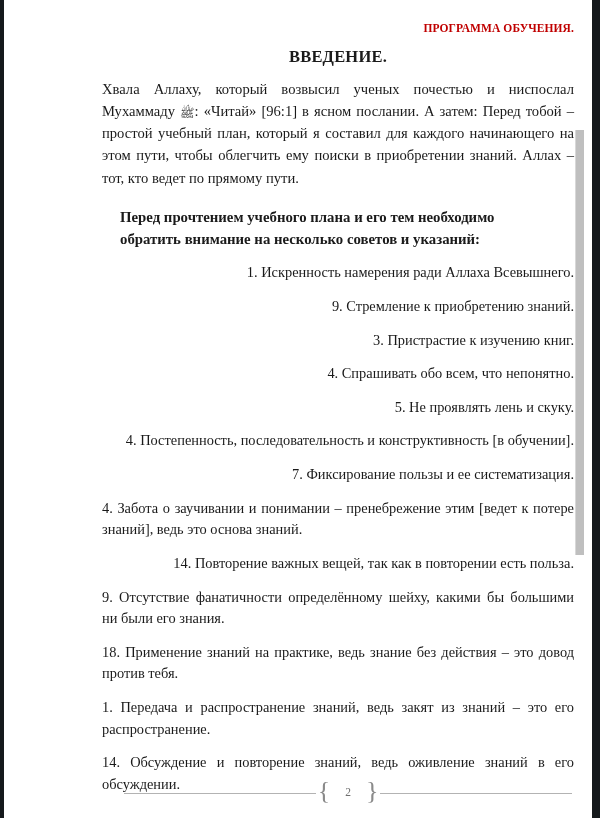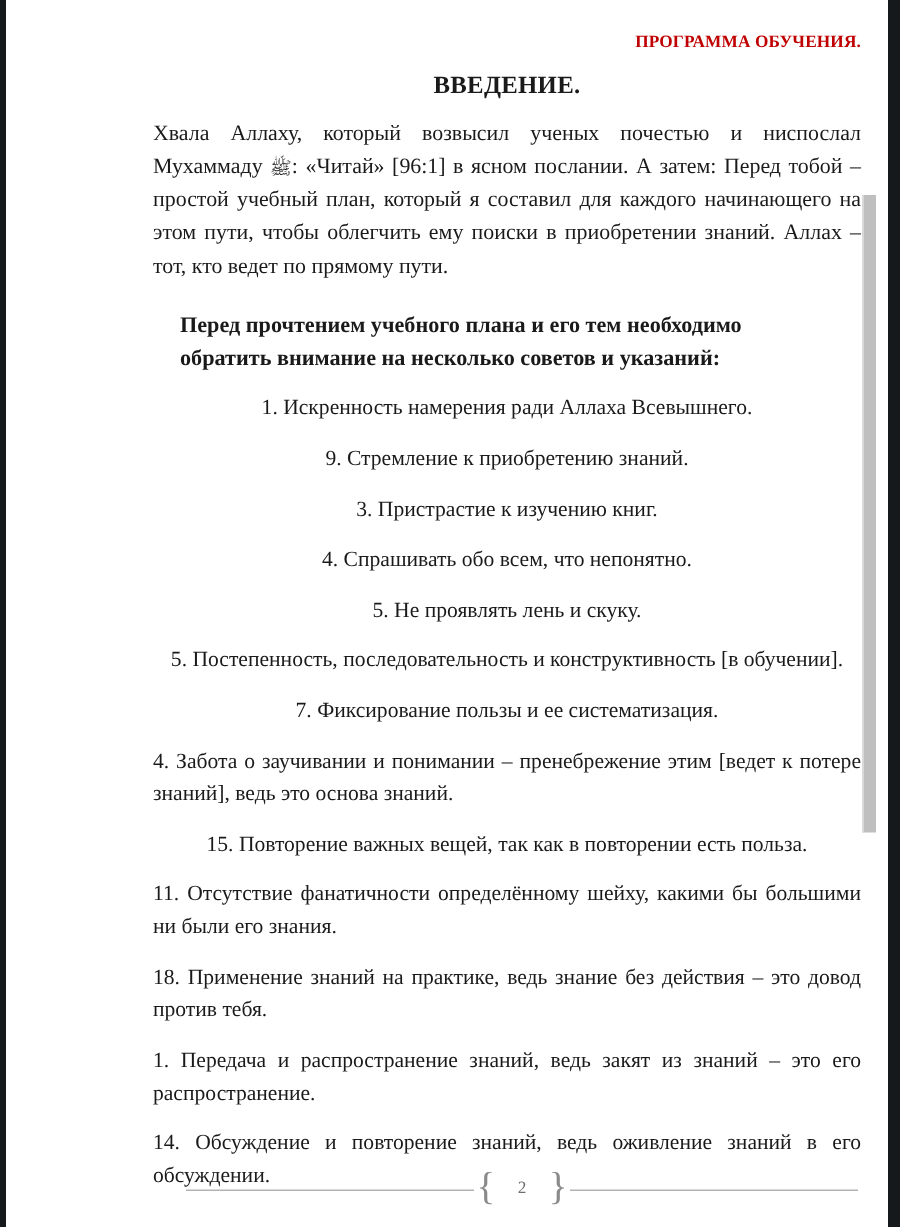--- a/index.html
+++ b/index.html
@@ -101,21 +101,21 @@
     list-style: none;
   }
   .list-item {
     text-align: justify;
     font-size: 14.4px;
     line-height: 1.5;
     margin-top: 12px;
     hyphens: none;
   }
   .list-item.short {
-    text-align: center;
+    text-align: right;
   }
   
   .footer {
     position: absolute;
     left: 4px;
     bottom: 10px;
     width: 588px;
     height: 40px;
   }
   .footer-inner {
@@ -167,25 +167,25 @@
       <p class="body-par"><span>Хвала Аллаху, который возвысил ученых почестью и ниспослал Мухаммаду </span><span class="arabic-glyph">ﷺ</span><span>: «Читай» [96:1] в ясном послании. А затем: Перед тобой – простой учебный план, который я составил для каждого начинающего на этом пути, чтобы облегчить ему поиски в приобретении знаний. Аллах – тот, кто ведет по прямому пути.</span></p>
 
       <h2 class="subheading">Перед прочтением учебного плана и его тем необходимо обратить внимание на несколько советов и указаний:</h2>
 
       <ul class="list">
         <li class="list-item short">1. Искренность намерения ради Аллаха Всевышнего.</li>
         <li class="list-item short">9. Стремление к приобретению знаний.</li>
         <li class="list-item short">3. Пристрастие к изучению книг.</li>
         <li class="list-item short">4. Спрашивать обо всем, что непонятно.</li>
         <li class="list-item short">5. Не проявлять лень и скуку.</li>
-        <li class="list-item short">5. Постепенность, последовательность и конструктивность [в обучении].</li>
+        <li class="list-item short">4. Постепенность, последовательность и конструктивность [в обучении].</li>
         <li class="list-item short">7. Фиксирование пользы и ее систематизация.</li>
         <li class="list-item">4. Забота о заучивании и понимании – пренебрежение этим [ведет к потере знаний], ведь это основа знаний.</li>
-        <li class="list-item short">15. Повторение важных вещей, так как в повторении есть польза.</li>
-        <li class="list-item">11. Отсутствие фанатичности определённому шейху, какими бы большими ни были его знания.</li>
+        <li class="list-item short">14. Повторение важных вещей, так как в повторении есть польза.</li>
+        <li class="list-item">9. Отсутствие фанатичности определённому шейху, какими бы большими ни были его знания.</li>
         <li class="list-item">18. Применение знаний на практике, ведь знание без действия – это довод против тебя.</li>
         <li class="list-item">1. Передача и распространение знаний, ведь закят из знаний – это его распространение.</li>
         <li class="list-item">14. Обсуждение и повторение знаний, ведь оживление знаний в его обсуждении.</li>
 
       </ul>
 
     </div>
 
     <div class="footer">
       <div class="footer-inner">

